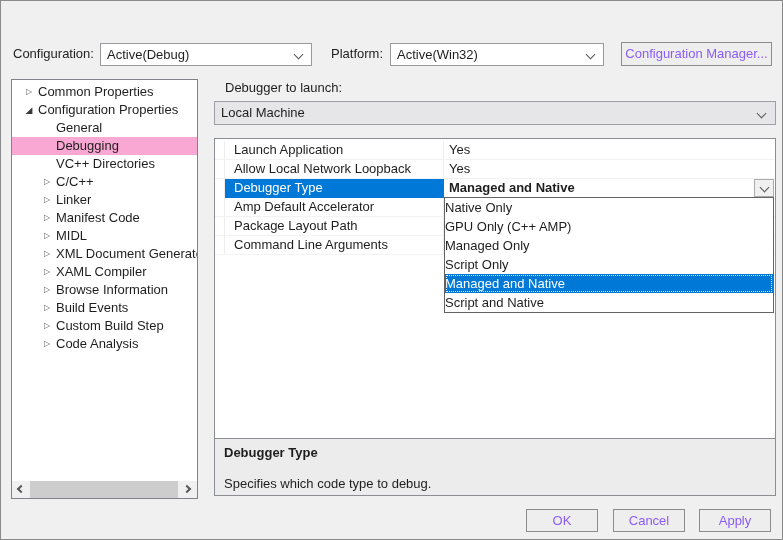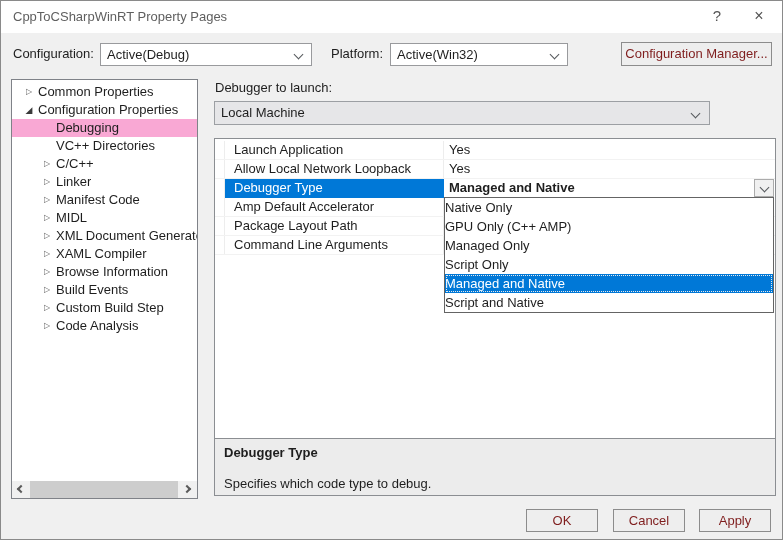--- a/index.html
+++ b/index.html
@@ -16,26 +16,26 @@
   .tb-btn.help { right:44px; }
   .tb-btn.close { right:2px; font-size:16px; }
 
   
   .lbl { position:absolute; height:24px; line-height:24px; }
   .cfg-label { left:12px; top:41px; }
   .plat-label { left:330px; top:41px; }
   .combo { position:absolute; height:23px; background:#ffffff; border:1px solid #999a9d;
            line-height:21px; padding-left:6px; cursor:default; }
   .cfg-combo { left:99px; top:42px; width:212px; }
-  .plat-combo { left:389px; top:42px; width:178px; }
+  .plat-combo { left:389px; top:42px; width:214px; }
   .chev { position:absolute; right:9px; top:7px; width:7px; height:7px;
           border-right:1px solid #55585c; border-bottom:1px solid #55585c;
           transform:rotate(45deg); }
   .btn { position:absolute; background:#eeeeee; border:1px solid #8c8c8c; font-size:13px;
-         font-family:"Liberation Sans", sans-serif; color:#7f1d1d; text-align:center; cursor:default; }
+         font-family:"Liberation Sans", sans-serif; color:#8b5cf6; text-align:center; cursor:default; }
   .cfgmgr { left:620px; top:41px; width:151px; height:24px; line-height:22px; }
 
   
   .tree { position:absolute; left:10px; top:78px; width:187px; height:420px;
           background:#ffffff; border:1px solid #7f8288; padding-top:3px; overflow:hidden; }
   .ti { height:18px; line-height:18px; display:flex; align-items:center; white-space:nowrap; cursor:default; }
   .ti .arrow { width:18px; flex:none; text-align:center; font-size:8px; color:#646464; }
   .ti .arrow.exp { font-size:9px; color:#3a3a3a; }
   .ti.lv0 { padding-left:8px; }
   .ti.lv1 { padding-left:26px; }
@@ -45,22 +45,22 @@
   .hscroll { position:absolute; left:0; bottom:0; width:185px; height:17px; background:#f0f0f0; }
   .sb-arrow { position:absolute; top:0; width:17px; height:17px; }
   .sb-arrow.left { left:0; } .sb-arrow.right { right:0; }
   .sb-arrow i { position:absolute; top:5px; width:6px; height:6px; display:block;
                 border-left:2px solid #5a5a5a; border-bottom:2px solid #5a5a5a; }
   .sb-arrow.left i { left:6px; transform:rotate(45deg); }
   .sb-arrow.right i { left:4px; transform:rotate(225deg); }
   .sb-thumb { position:absolute; left:18px; top:0; width:148px; height:17px; background:#cdcdcd; }
 
   
-  .launch-label { position:absolute; left:214px; top:79px; }
-  .launch-combo { left:213px; top:100px; width:496px; height:24px; background:#e6e6e8;
+  .launch-label { position:absolute; left:224px; top:79px; }
+  .launch-combo { left:213px; top:100px; width:562px; height:24px; background:#e6e6e8;
                   border:1px solid #9c9fa3; line-height:22px; }
   .launch-combo .chev { top:8px; right:10px; }
 
   .grid { position:absolute; left:213px; top:137px; width:562px; height:322px;
           background:#ffffff; border:1px solid #8b8e92; padding-top:2px; }
   .grow { display:flex; height:19px; line-height:18px; border-bottom:1px solid #f2f2f2; cursor:default; }
   .indent { width:10px; flex:none; border-right:1px solid #ededed; }
   .gname { width:219px; flex:none; padding-left:9px; border-right:1px solid #ededed;
            white-space:nowrap; overflow:hidden; }
   .gval { flex:1; padding-left:5px; position:relative; white-space:nowrap; }
@@ -86,29 +86,20 @@
   
   .ok { left:525px; top:508px; width:72px; height:23px; }
   .cancel { left:612px; top:508px; width:72px; height:23px; }
   .apply { left:698px; top:508px; width:72px; height:23px; }
 </style>
 </head>
 <body>
 
 <div class="dialog">
 
-  <div class="titlebar">
-    <span class="title">CppToCSharpWinRT Property Pages</span>
-    <div class="tb-btn help">
-      <span>?</span>
-    </div>
-    <div class="tb-btn close">
-      <span>×</span>
-    </div>
-  </div>
 
   <span class="lbl cfg-label">Configuration:</span>
   <div class="combo cfg-combo">
     <span>Active(Debug)</span>
     <span class="chev"></span>
   </div>
   <span class="lbl plat-label">Platform:</span>
   <div class="combo plat-combo">
     <span>Active(Win32)</span>
     <span class="chev"></span>
@@ -116,20 +107,24 @@
   <button class="btn cfgmgr">Configuration Manager...</button>
 
   <div class="tree">
     <div class="ti lv0">
       <span class="arrow">▷</span>
       <span class="tree-label">Common Properties</span>
     </div>
     <div class="ti lv0">
       <span class="arrow exp">◢</span>
       <span class="tree-label">Configuration Properties</span>
+    </div>
+    <div class="ti lv1">
+      <span class="arrow"></span>
+      <span class="tree-label">General</span>
     </div>
     <div class="ti lv1 selected">
       <span class="arrow"></span>
       <span class="tree-label">Debugging</span>
     </div>
     <div class="ti lv1">
       <span class="arrow"></span>
       <span class="tree-label">VC++ Directories</span>
     </div>
     <div class="ti lv1">

